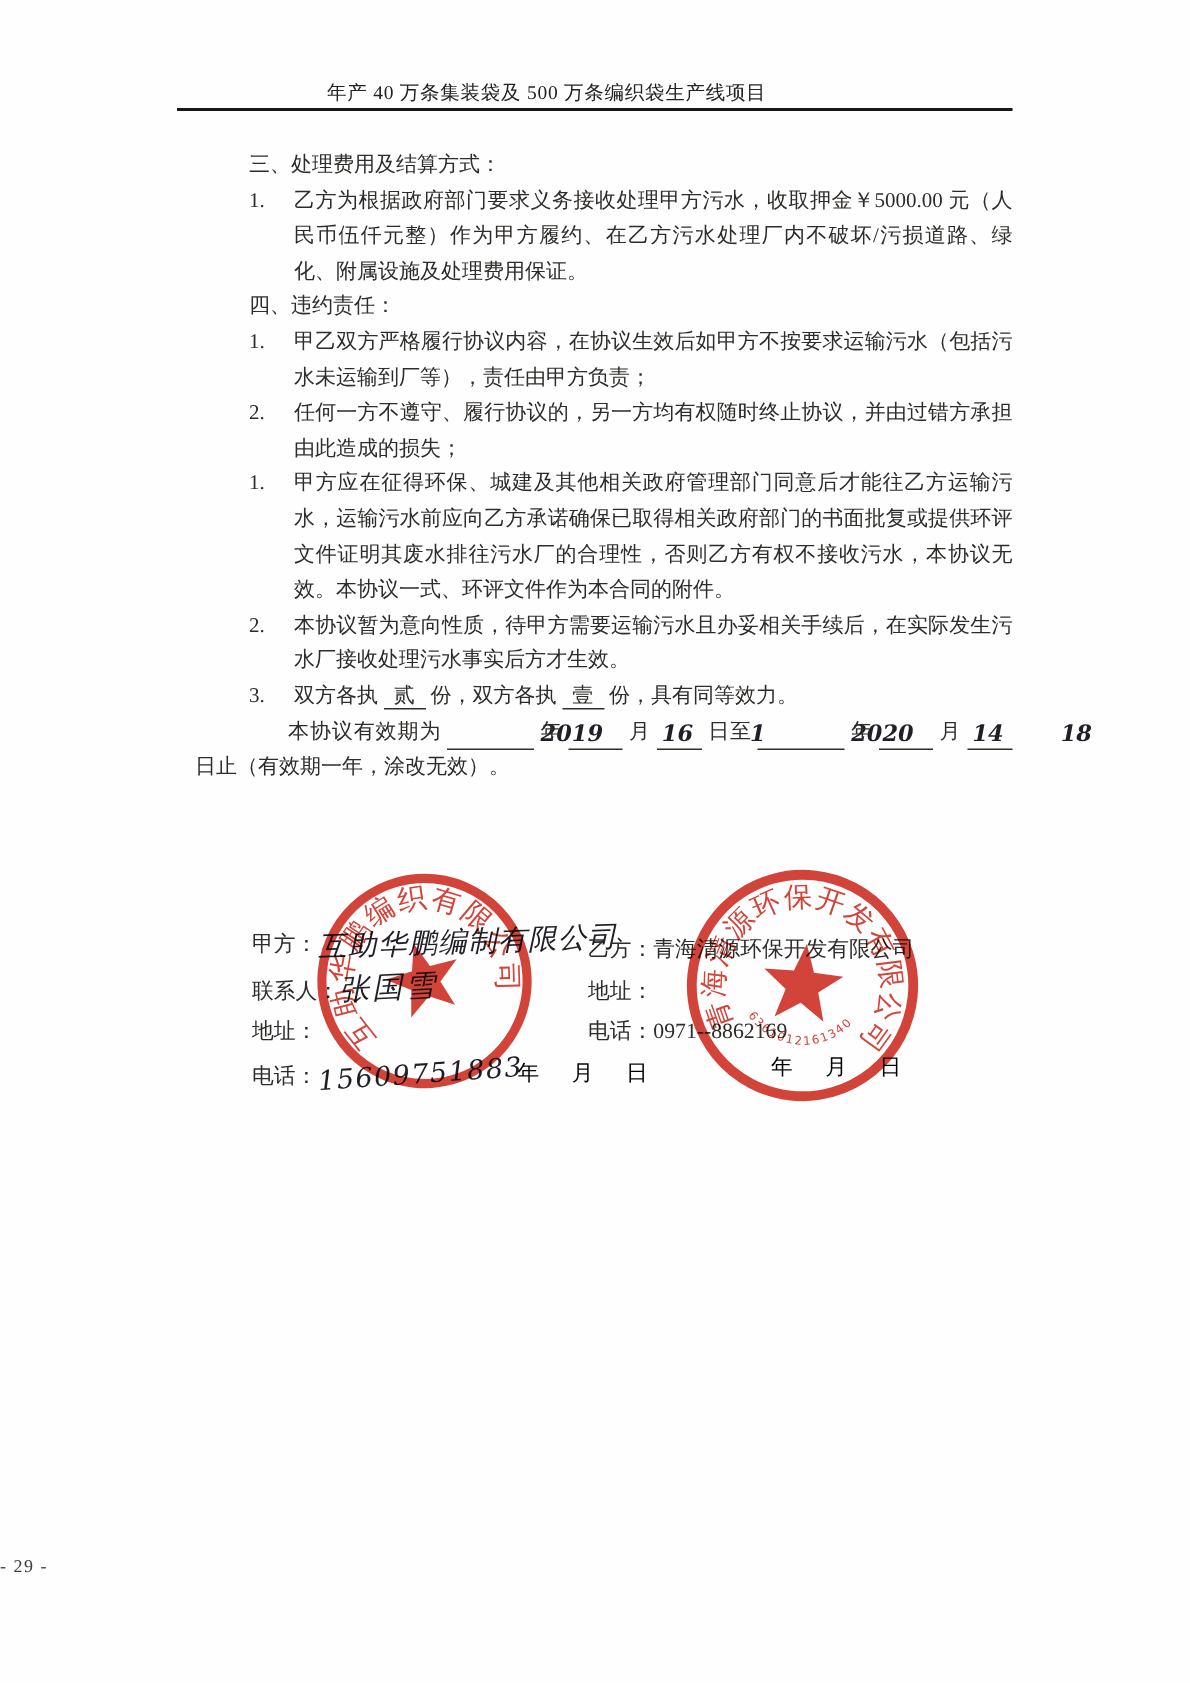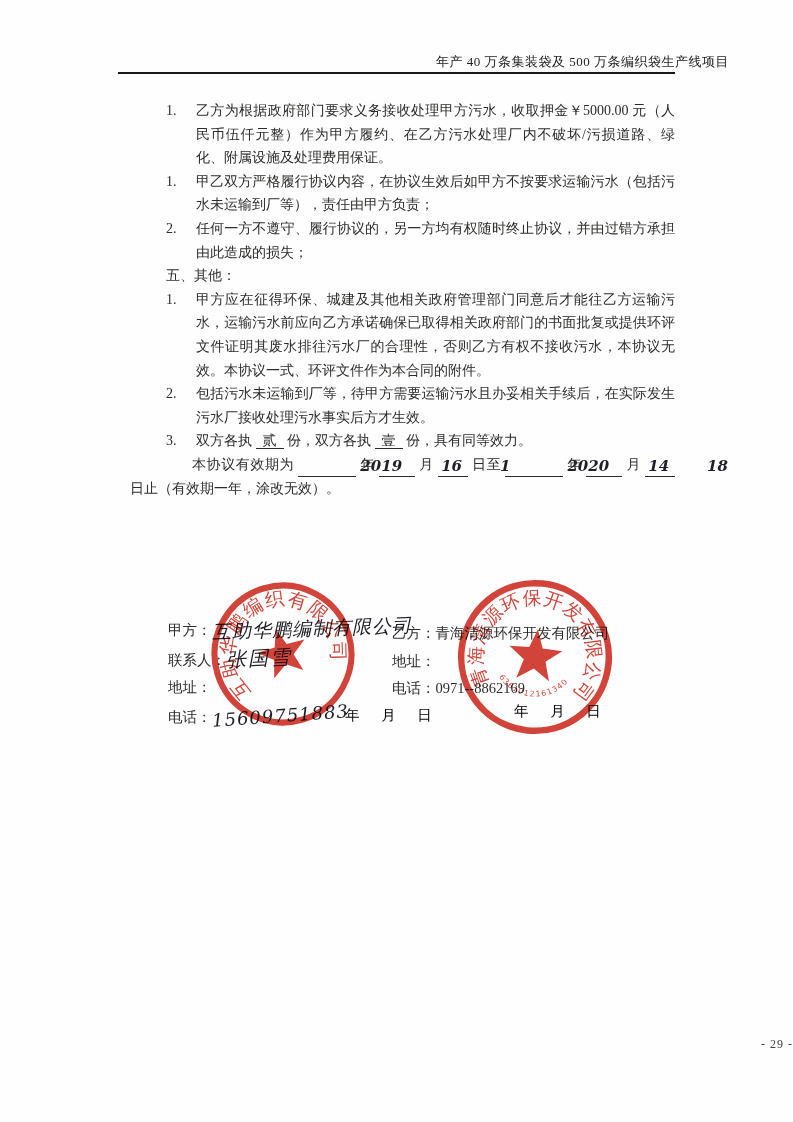--- a/index.html
+++ b/index.html
@@ -1,21 +1,21 @@
 <!DOCTYPE html>
 <html><head>
 <meta charset="utf-8">
 <style>
   html,body{margin:0;padding:0;}
   body{
     width:793px;height:1122px;position:relative;background:#fefefe;
     font-family:"Liberation Serif","DejaVu Serif",serif;color:#2e2c2a;overflow:hidden;
   }
   
-  .hdr-title{position:absolute;top:53px;left:0;width:729px;text-align:right;
+  .hdr-title{position:absolute;top:53px;left:0;width:729px;text-align:center;
     font-size:13px;letter-spacing:.5px;color:#222;}
   .hdr-rule{position:absolute;left:118px;top:72px;width:557px;height:2px;background:#181818;}
   
   .content{position:absolute;left:130px;top:99px;width:545px;
     font-size:14px;line-height:23.6px;text-align:justify;}
   .intro{margin:0;text-indent:58px;}
   .sec-h{margin:0 0 0 36px;font-weight:bold;font-weight:normal;}
   .item{display:flex;margin-left:36px;}
   .item .num{flex:none;width:30px;}
   .item .txt{flex:1;text-align:justify;font-family:Liberation Serif, serif;}
@@ -36,53 +36,54 @@
   .sig-b{left:392px;top:620px;width:290px;}
   .sig .row{white-space:nowrap;}
   .date-line{position:absolute;font-size:14.5px;word-spacing:18px;color:#000000;}
   .date-a{left:345px;top:706px;}
   .date-b{left:514px;top:702px;}
   
   .seal{position:absolute;mix-blend-mode:multiply;opacity:.9;}
   .seal-a{left:207px;top:578px;width:152px;height:152px;transform:rotate(-16deg);}
   .seal-b{left:453px;top:575px;width:164px;height:164px;transform:rotate(6deg);}
   
-  .pagenum{position:absolute;top:1037px;left:0;width:793px;text-align:right;
+  .pagenum{position:absolute;top:1037px;left:0;width:793px;text-align:left;
     font-size:12px;color:#3c3c3c;letter-spacing:1px;}
 </style>
 </head>
 <body>
 
 <div class="hdr-title">年产 40 万条集装袋及 500 万条编织袋生产线项目</div>
 <div class="hdr-rule"></div>
 
 <div class="content">
 
+  <div class="sec-h">三、处理费用及结算方式：</div>
   <div class="item">
     <span class="num">1.</span>
     <span class="txt">乙方为根据政府部门要求义务接收处理甲方污水，收取押金￥5000.00 元（人民币伍仟元整）作为甲方履约、在乙方污水处理厂内不破坏/污损道路、绿化、附属设施及处理费用保证。</span>
   </div>
 
+  <div class="sec-h">四、违约责任：</div>
   <div class="item">
     <span class="num">1.</span>
     <span class="txt">甲乙双方严格履行协议内容，在协议生效后如甲方不按要求运输污水（包括污水未运输到厂等），责任由甲方负责；</span>
   </div>
   <div class="item">
     <span class="num">2.</span>
     <span class="txt">任何一方不遵守、履行协议的，另一方均有权随时终止协议，并由过错方承担由此造成的损失；</span>
   </div>
 
-  <div class="sec-h">五、其他：</div>
   <div class="item">
     <span class="num">1.</span>
     <span class="txt">甲方应在征得环保、城建及其他相关政府管理部门同意后才能往乙方运输污水，运输污水前应向乙方承诺确保已取得相关政府部门的书面批复或提供环评文件证明其废水排往污水厂的合理性，否则乙方有权不接收污水，本协议无效。本协议一式、环评文件作为本合同的附件。</span>
   </div>
   <div class="item">
     <span class="num">2.</span>
-    <span class="txt">包括污水未运输到厂等，待甲方需要运输污水且办妥相关手续后，在实际发生污水厂接收处理污水事实后方才生效。</span>
+    <span class="txt">本协议暂为意向性质，待甲方需要运输污水且办妥相关手续后，在实际发生污水厂接收处理污水事实后方才生效。</span>
   </div>
 
   <div class="item">
     <span class="num">3.</span>
     <span class="txt">
       <span>双方各执</span>
       <span class="uv">贰</span>
       <span>份，双方各执</span>
       <span class="uv">壹</span>
       <span>份，具有同等效力。</span>

